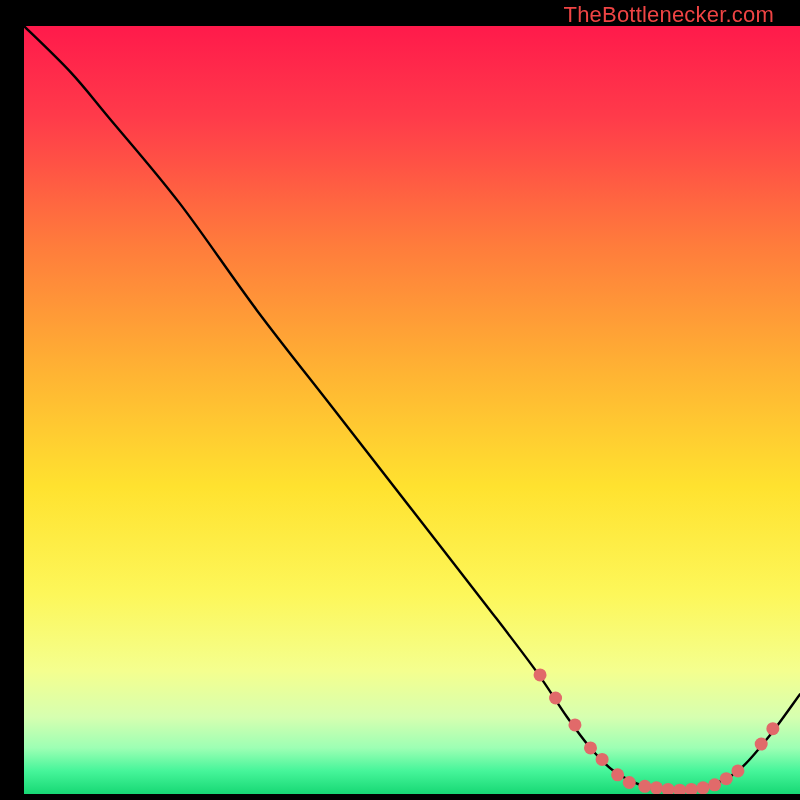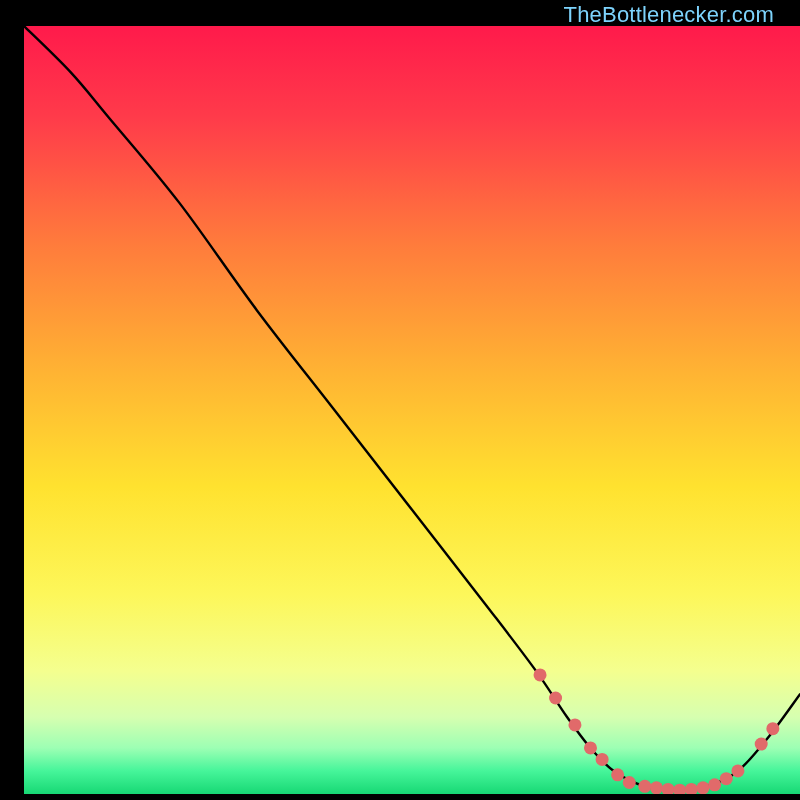--- a/index.html
+++ b/index.html
@@ -16,21 +16,21 @@
     left: 12px;
     top: 0;
     width: 776px;
     height: 800px;
     background: #000;
   }
   .watermark {
     position: absolute;
     top: 2px;
     right: 14px;
-    color: #7dd3fc;
+    color: #ef4444;
     font-size: 22px;
     font-weight: 400;
     letter-spacing: 0.2px;
     z-index: 20;
   }
   .plot {
     position: absolute;
     left: 12px;
     top: 26px;
     width: 776px;

